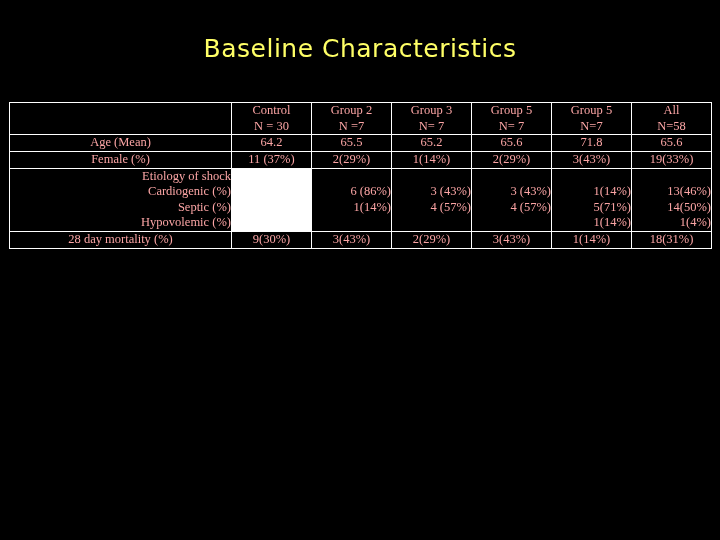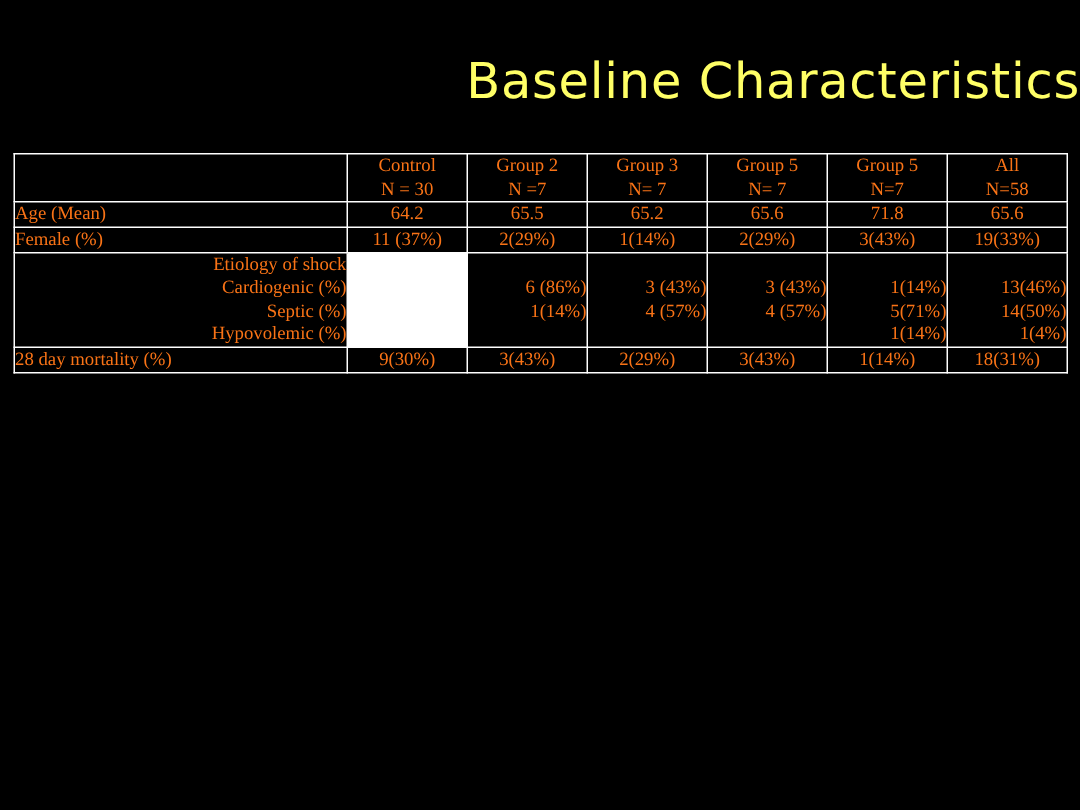--- a/index.html
+++ b/index.html
@@ -18,24 +18,24 @@
     position: relative;
     width: 720px;
     height: 540px;
     background: #000000;
   }
   .slide-title {
     position: absolute;
     top: 34px;
     left: 0;
     width: 720px;
-    text-align: right;
+    text-align: center;
     color: #ffff66;
     font-family: "DejaVu Sans", sans-serif;
-    font-size: 33px;
+    font-size: 25px;
     font-weight: normal;
     letter-spacing: 0.5px;
     white-space: nowrap;
   }
   .table-wrap {
     position: absolute;
     left: 9px;
     top: 102px;
     width: 702px;
   }
@@ -43,35 +43,35 @@
     border-collapse: collapse;
     width: 702px;
     table-layout: fixed;
   }
   table.bc td, table.bc th {
     border: 1px solid #ffffff;
     padding: 0;
     vertical-align: middle;
     font-weight: normal;
     font-size: 12.5px;
-    color: #f97316;
+    color: #fca5a5;
     line-height: 1.25;
   }
   .col-label { width: 222px; }
   .col-data  { width: 80px; }
 
   thead td {
     text-align: center;
     padding: 9px 2px 9px 2px;
     font-size: 12.5px;
   }
   thead td .l2 { display: block; }
 
   td.rowlabel {
-    text-align: left;
+    text-align: center;
     padding: 12px 6px;
     font-size: 12.5px;
   }
   td.datacell {
     text-align: center;
     padding: 12px 2px;
     font-size: 12.5px;
   }
   
   tr.etiology td {

